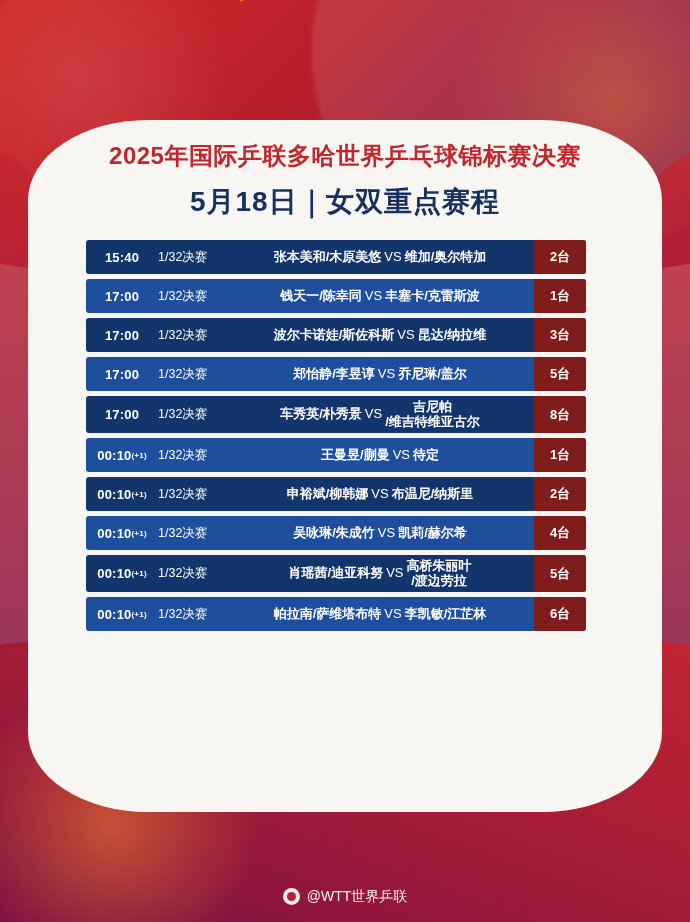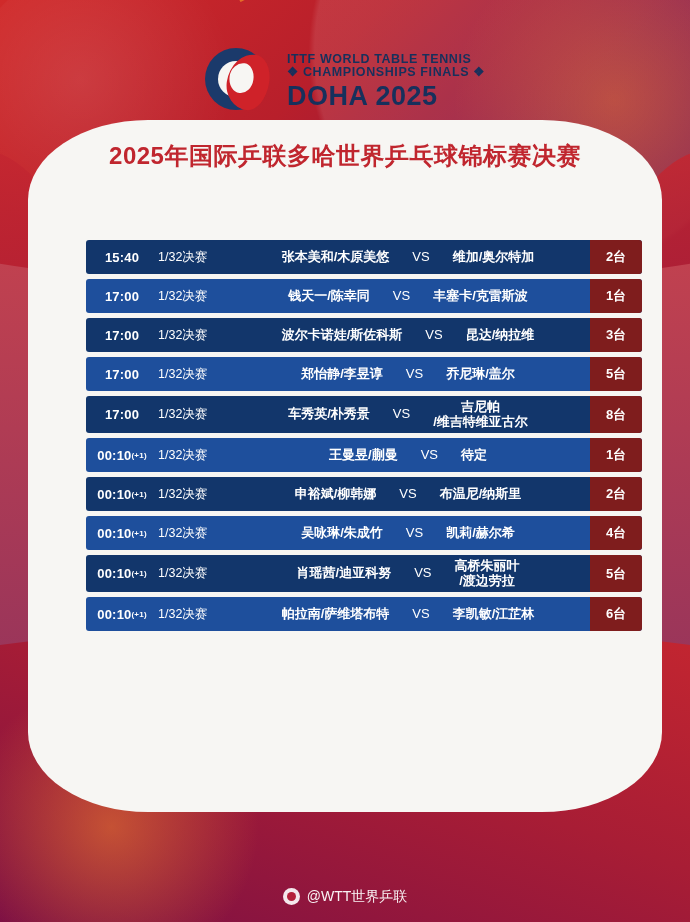--- a/index.html
+++ b/index.html
@@ -171,21 +171,21 @@
     font-weight: bold;
     color: #17305c;
     letter-spacing: 1px;
   }
 
   
   .schedule {
     position: absolute;
     top: 240px;
     left: 86px;
-    width: 556px;
+    width: 500px;
   }
   .row {
     display: flex;
     align-items: stretch;
     height: 34px;
     margin-bottom: 5px;
     border-radius: 3px;
     overflow: hidden;
   }
   .row.tall { height: 37px; }
@@ -210,21 +210,21 @@
     align-items: center;
     color: #fff;
     font-size: 12.5px;
     font-weight: normal;
   }
   .cell-match {
     flex: 1 1 auto;
     display: flex;
     align-items: center;
     justify-content: center;
-    gap: 22px;
+    gap: 2px;
     color: #fff;
     font-size: 13px;
     font-weight: bold;
     padding: 0 8px;
     text-align: center;
     line-height: 1.12;
   }
   .cell-match .vs {
     font-size: 13px;
     font-weight: normal;
@@ -294,33 +294,23 @@
 <div class="bg-side-left"></div>
 <div class="bg-side-right"></div>
 <div class="bg-bottom">
   <div class="bg-bottom-swirl"></div>
 </div>
 <div class="bg-bottom-arc"></div>
 <div class="bg-inner-white"></div>
 
 <div class="content">
 
-  <div class="logo-wrap">
-    <div class="logo-mark">
-      <div class="ring"></div>
-      <div class="swoosh"></div>
-    </div>
-    <div class="logo-text">
-      <div class="logo-l1">ITTF WORLD TABLE TENNIS</div>
-      <div class="logo-l2">❖ CHAMPIONSHIPS FINALS ❖</div>
-      <div class="logo-l3">DOHA 2025</div>
-    </div>
-  </div>
 
   <div class="title-main">2025年国际乒联多哈世界乒乓球锦标赛决赛</div>
+  <div class="title-sub">5月18日｜女双重点赛程</div>
 
   <div class="schedule">
       <div class="row tone-dark">
         <div class="cell-time">15:40</div>
         <div class="cell-round">1/32决赛</div>
         <div class="cell-match">
           <span class="p-left">张本美和/木原美悠</span>
           <span class="vs">VS</span>
           <span class="p-right">维加/奥尔特加</span>
         </div>

